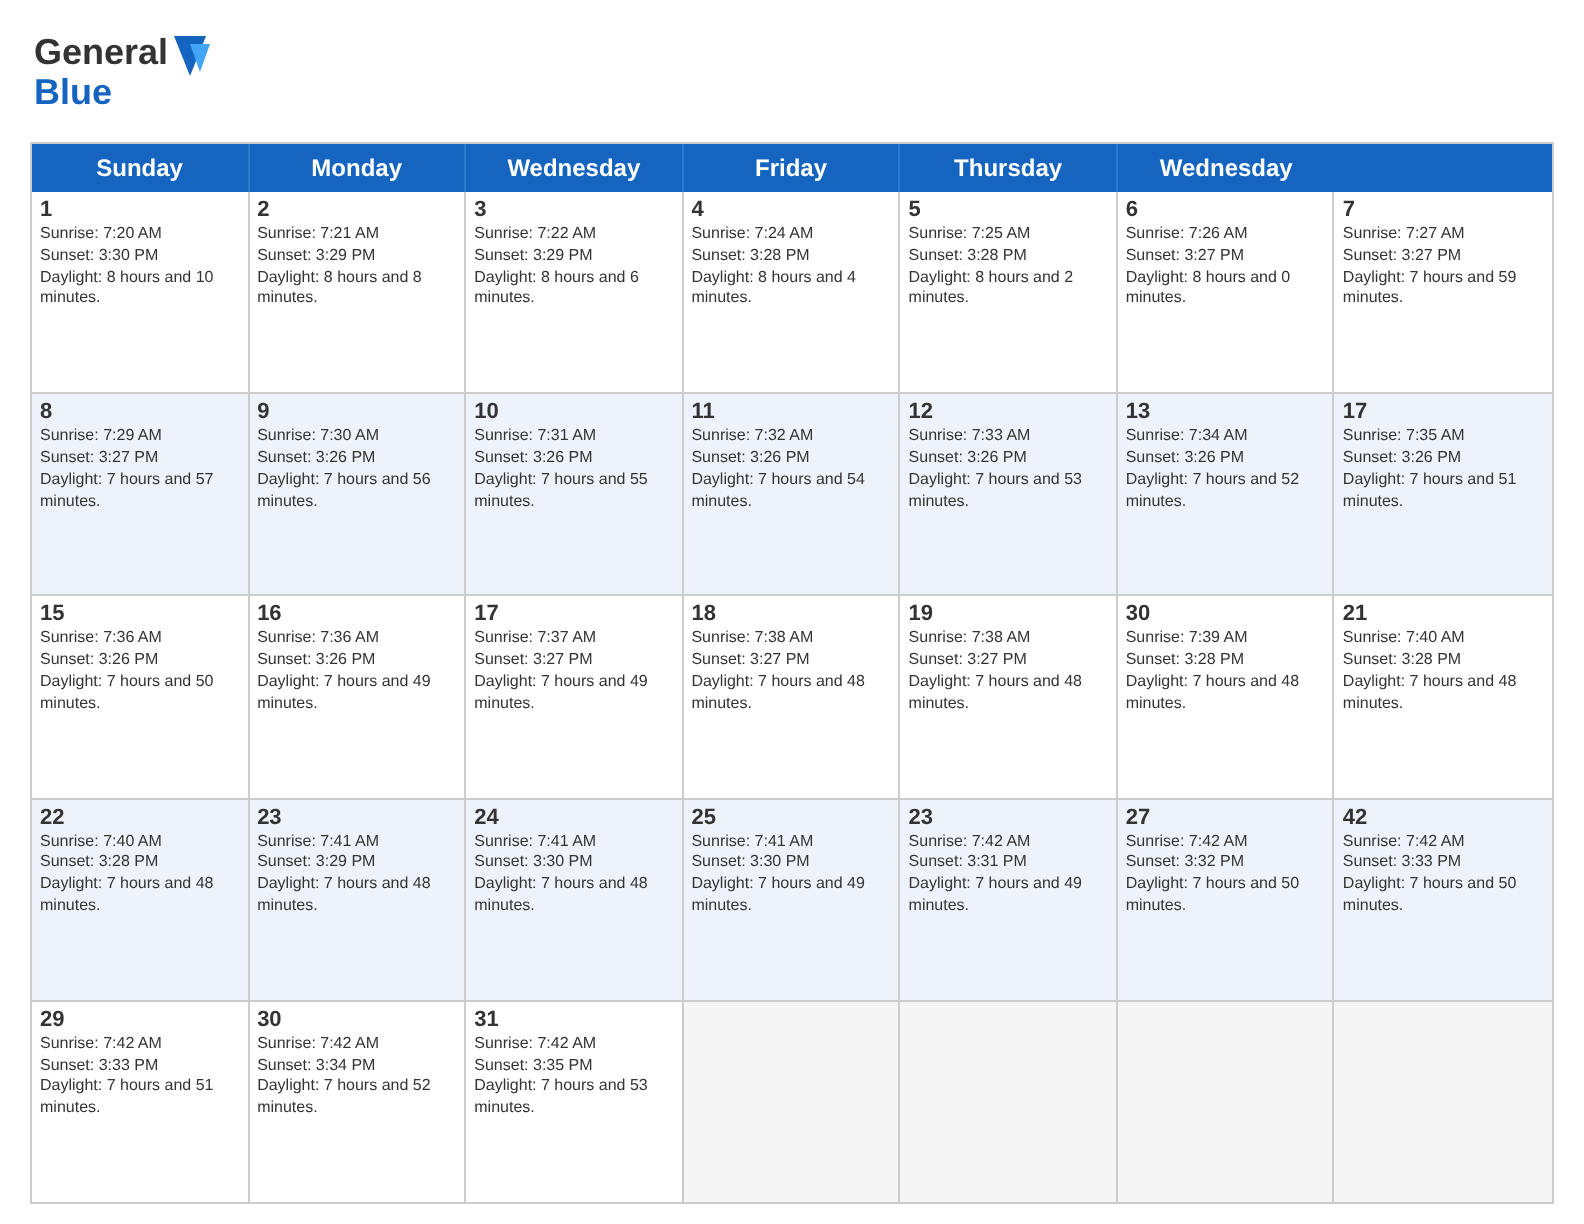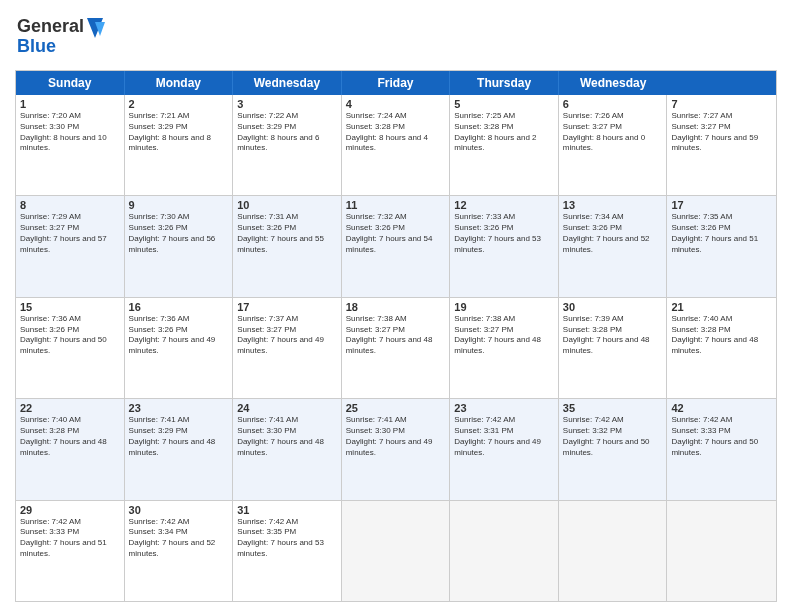--- a/index.html
+++ b/index.html
@@ -243,21 +243,21 @@
           </div>
           <div class="cal-cell alt-row">
             <span class="day-num">25</span>
             <div class="cell-info">Sunrise: 7:41 AM<br>Sunset: 3:30 PM<br>Daylight: 7 hours and 49 minutes.</div>
           </div>
           <div class="cal-cell alt-row">
             <span class="day-num">23</span>
             <div class="cell-info">Sunrise: 7:42 AM<br>Sunset: 3:31 PM<br>Daylight: 7 hours and 49 minutes.</div>
           </div>
           <div class="cal-cell alt-row">
-            <span class="day-num">35</span>
+            <span class="day-num">27</span>
             <div class="cell-info">Sunrise: 7:42 AM<br>Sunset: 3:32 PM<br>Daylight: 7 hours and 50 minutes.</div>
           </div>
           <div class="cal-cell alt-row">
             <span class="day-num">42</span>
             <div class="cell-info">Sunrise: 7:42 AM<br>Sunset: 3:33 PM<br>Daylight: 7 hours and 50 minutes.</div>
           </div>
         </div>
         <div class="cal-row">
           <div class="cal-cell">
             <span class="day-num">29</span>

